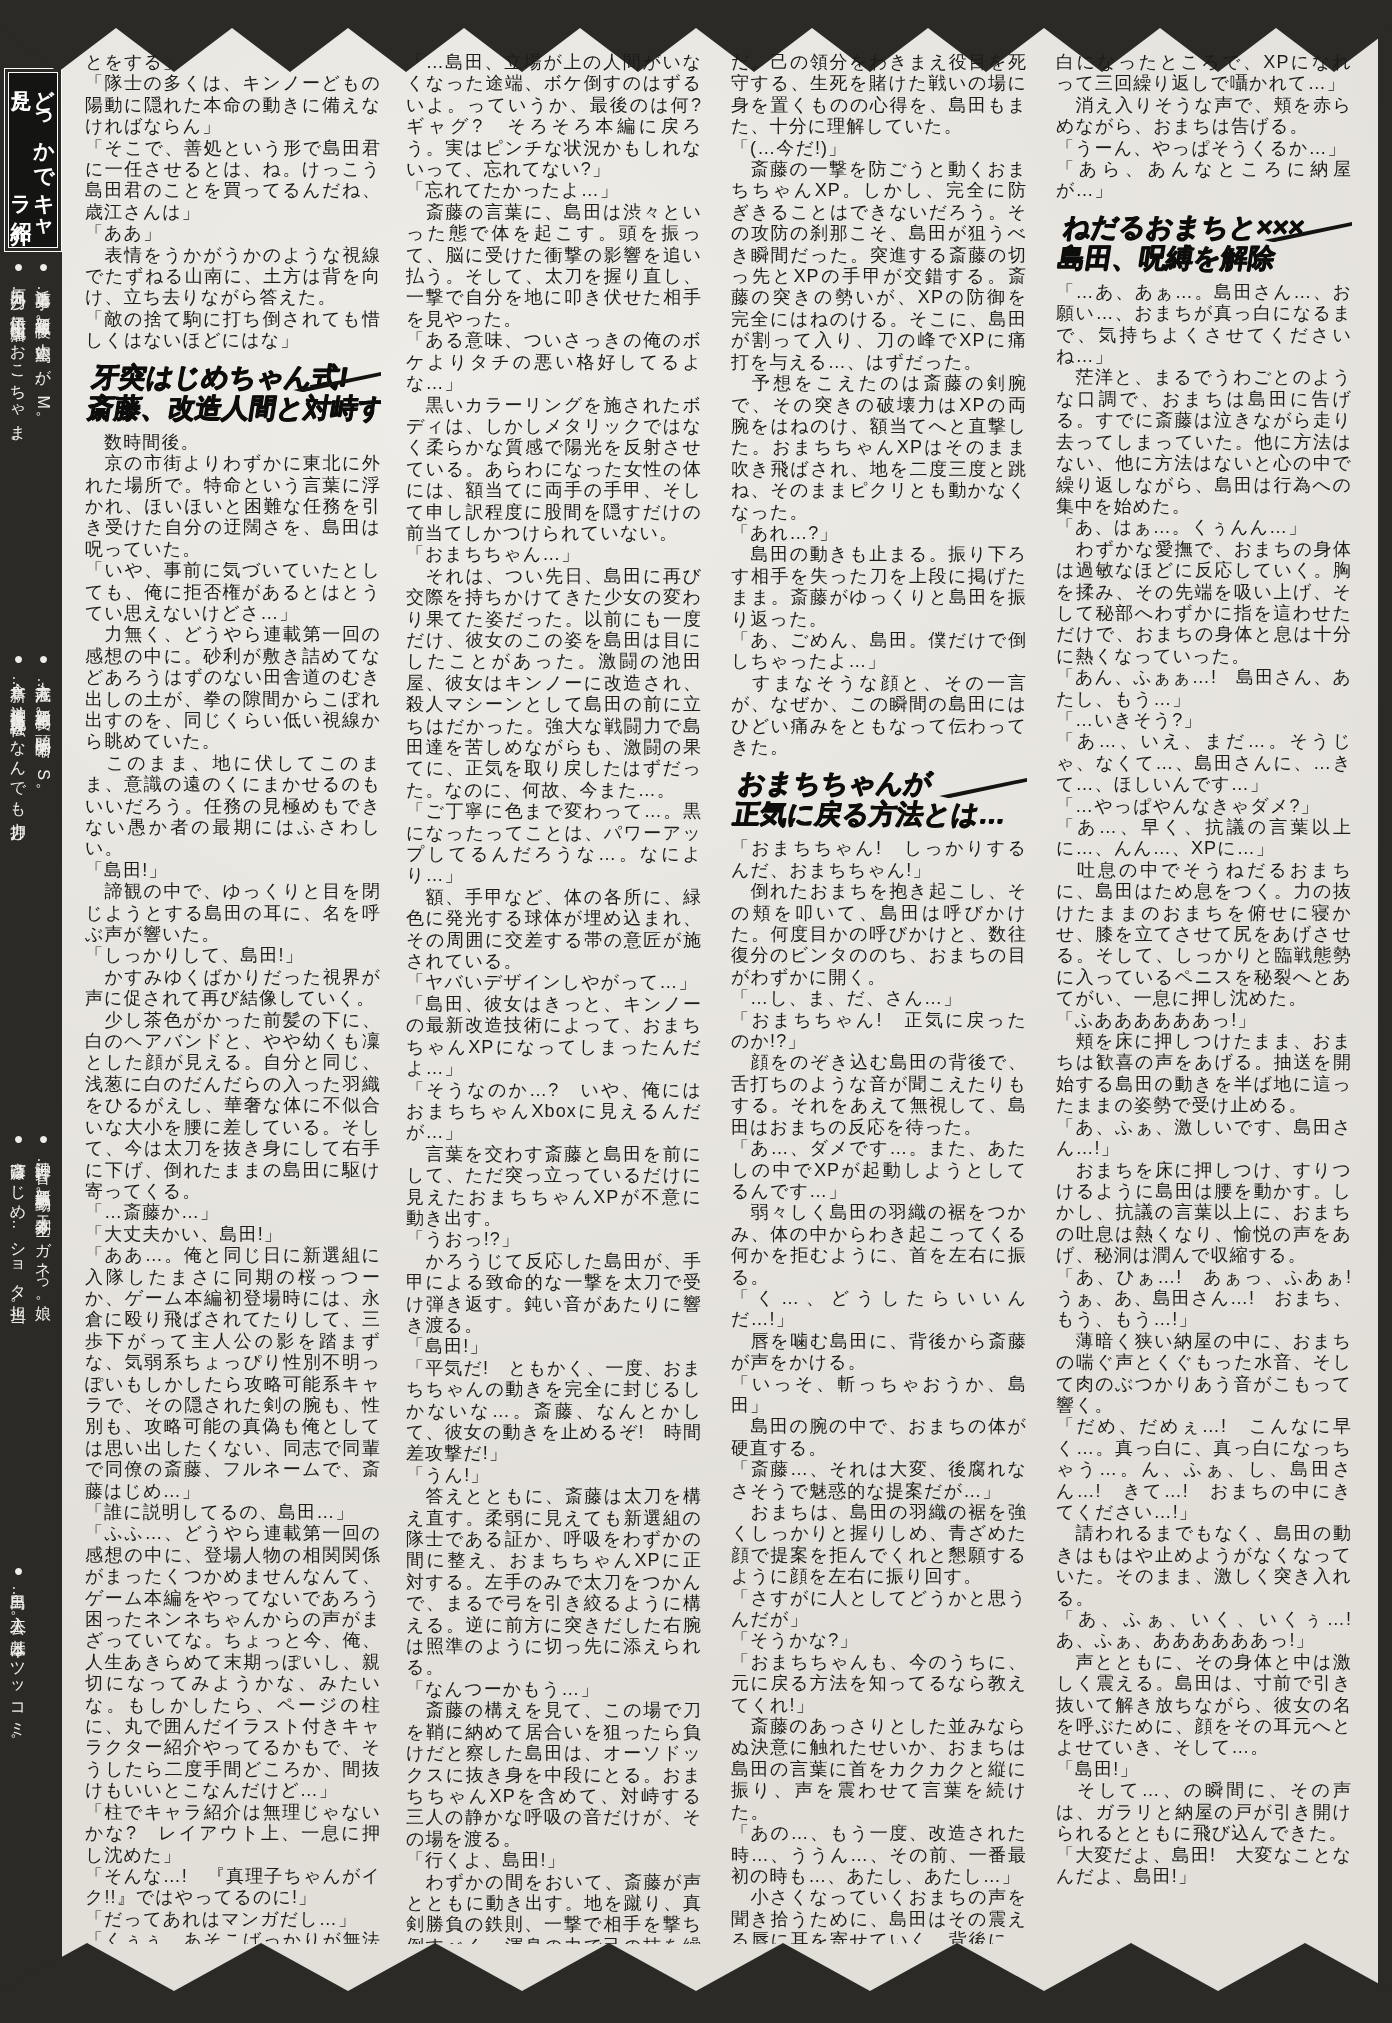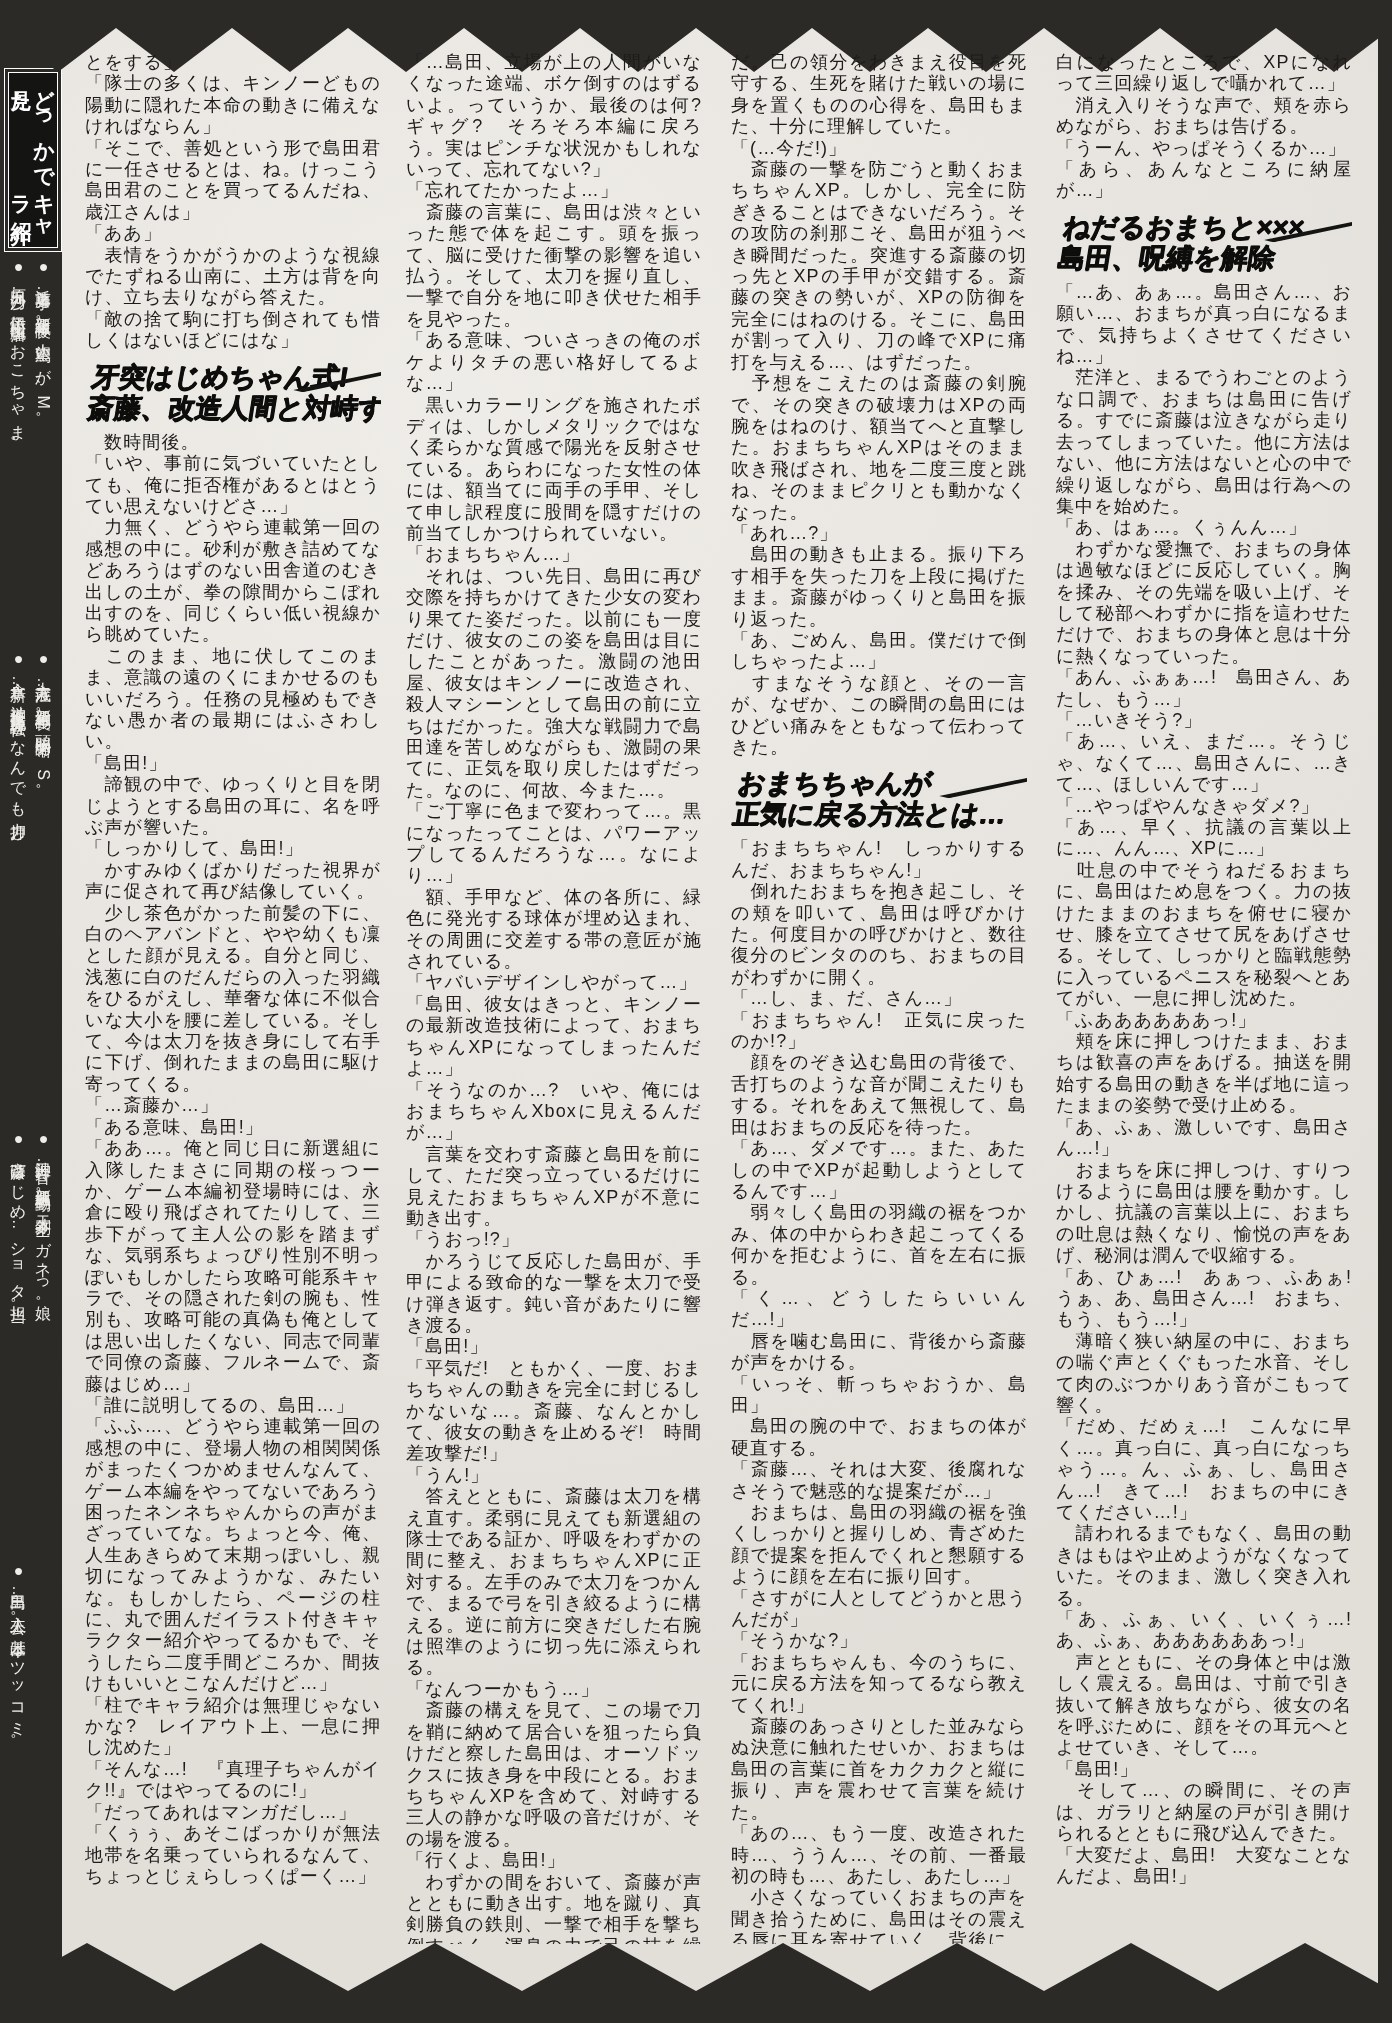--- a/index.html
+++ b/index.html
@@ -99,30 +99,31 @@
     <p class="para">「そこで、善処という形で島田君に一任させるとは、ね。けっこう島田君のことを買ってるんだね、歳江さんは」</p>
     <p class="para">「ああ」</p>
     <p class="para">　表情をうかがうかのような視線でたずねる山南に、土方は背を向け、立ち去りながら答えた。</p>
     <p class="para">「敵の捨て駒に打ち倒されても惜しくはないほどにはな」</p>
     <div class="sec-header">
       <div class="sec-line">牙突はじめちゃん式!</div>
       <div class="sec-line">斎藤、改造人間と対峙す</div>
       <i class="slash"></i>
     </div>
     <p class="para">　数時間後。</p>
+    <p class="para">　京の市街よりわずかに東北に外れた場所で。特命という言葉に浮かれ、ほいほいと困難な任務を引き受けた自分の迂闊さを、島田は呪っていた。</p>
     <p class="para">「いや、事前に気づいていたとしても、俺に拒否権があるとはとうてい思えないけどさ…」</p>
     <p class="para">　力無く、どうやら連載第一回の感想の中に。砂利が敷き詰めてなどあろうはずのない田舎道のむき出しの土が、拳の隙間からこぼれ出すのを、同じくらい低い視線から眺めていた。</p>
     <p class="para">　このまま、地に伏してこのまま、意識の遠のくにまかせるのもいいだろう。任務の見極めもできない愚か者の最期にはふさわしい。</p>
     <p class="para">「島田!」</p>
     <p class="para">　諦観の中で、ゆっくりと目を閉じようとする島田の耳に、名を呼ぶ声が響いた。</p>
     <p class="para">「しっかりして、島田!」</p>
     <p class="para">　かすみゆくばかりだった視界が声に促されて再び結像していく。</p>
     <p class="para">　少し茶色がかった前髪の下に、白のヘアバンドと、やや幼くも凜とした顔が見える。自分と同じ、浅葱に白のだんだらの入った羽織をひるがえし、華奢な体に不似合いな大小を腰に差している。そして、今は太刀を抜き身にして右手に下げ、倒れたままの島田に駆け寄ってくる。</p>
     <p class="para">「…斎藤か…」</p>
-    <p class="para">「ある意味、島田!」</p>
+    <p class="para">「大丈夫かい、島田!」</p>
     <p class="para">「ああ…。俺と同じ日に新選組に入隊したまさに同期の桜っつーか、ゲーム本編初登場時には、永倉に殴り飛ばされてたりして、三歩下がって主人公の影を踏まずな、気弱系ちょっぴり性別不明っぽいもしかしたら攻略可能系キャラで、その隠された剣の腕も、性別も、攻略可能の真偽も俺としては思い出したくない、同志で同輩で同僚の斎藤、フルネームで、斎藤はじめ…」</p>
     <p class="para">「誰に説明してるの、島田…」</p>
     <p class="para">「ふふ…、どうやら連載第一回の感想の中に、登場人物の相関関係がまったくつかめませんなんて、ゲーム本編をやってないであろう困ったネンネちゃんからの声がまざっていてな。ちょっと今、俺、人生あきらめて末期っぽいし、親切になってみようかな、みたいな。もしかしたら、ページの柱に、丸で囲んだイラスト付きキャラクター紹介やってるかもで、そうしたら二度手間どころか、間抜けもいいとこなんだけど…」</p>
     <p class="para">「柱でキャラ紹介は無理じゃないかな?　レイアウト上、一息に押し沈めた」</p>
     <p class="para">「そんな…!　『真理子ちゃんがイク!!』ではやってるのに!」</p>
     <p class="para">「だってあれはマンガだし…」</p>
     <p class="para">「くぅぅ、あそこばっかりが無法地帯を名乗っていられるなんて、ちょっとじぇらしっくぱーく…」</p>
   </div>
 <div class="col col1">
     <p class="para">「…島田、立場が上の人間がいなくなった途端、ボケ倒すのはずるいよ。っていうか、最後のは何?　ギャグ?　そろそろ本編に戻ろう。実はピンチな状況かもしれないって、忘れてない?」</p>

